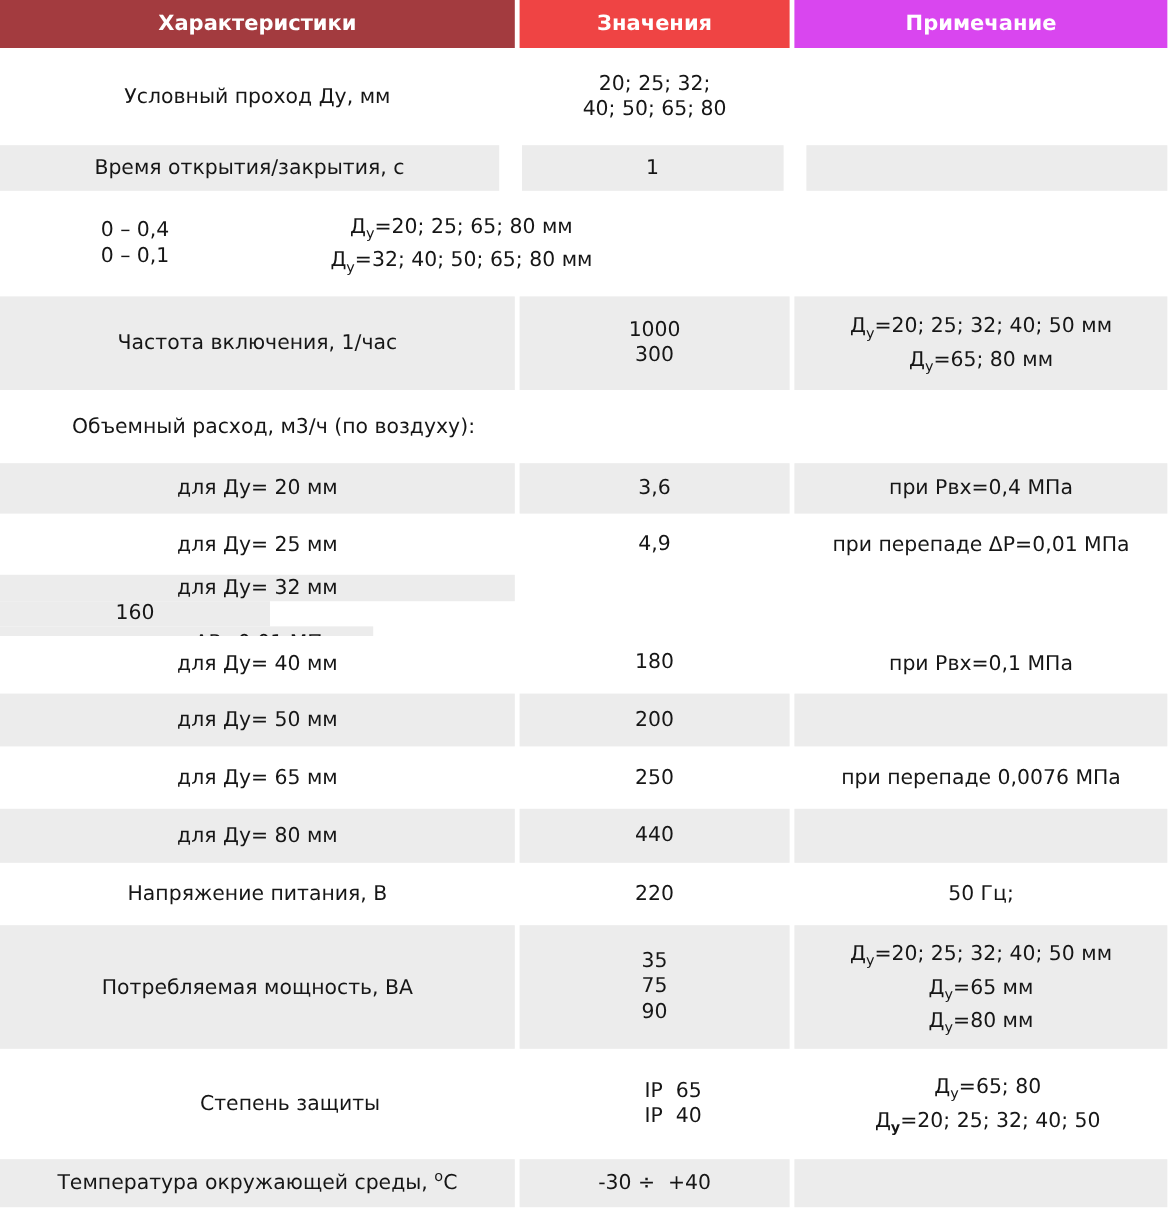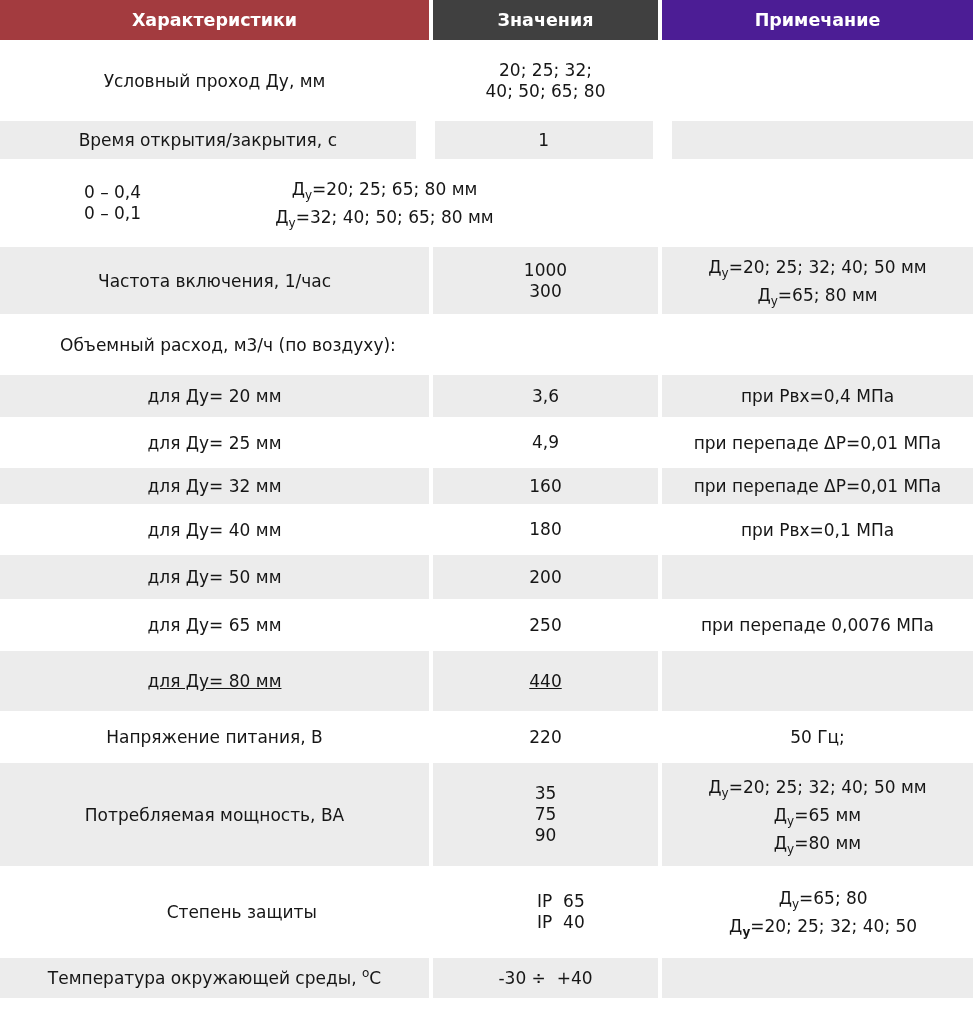--- a/index.html
+++ b/index.html
@@ -28,22 +28,22 @@
   .left-align{align-items:flex-start;text-align:left;padding-left:60px;}
   sub{font-size:12px;line-height:0;}
   sup{font-size:12px;line-height:0;}
 </style>
 </head>
 <body>
 
 <div class="tbl">
   <div class="row header-row">
     <div class="cell c1 hcell" style="background: rgb(163, 59, 63);">Характеристики</div>
-    <div class="cell c2 hcell" style="background: #404040;">Значения</div>
-    <div class="cell c3 hcell" style="background: #4c1d95;">Примечание</div>
+    <div class="cell c2 hcell" style="background: #ef4444;">Значения</div>
+    <div class="cell c3 hcell" style="background: #d946ef;">Примечание</div>
   </div>
   <div id="tbody">
       <div class="row white" style="height: 75px;">
         <div class="cell c1 char">
           <div class="line"><span>Условный проход Ду, мм</span></div>
         </div>
         <div class="cell c2 val">
           <div class="line"><span>20; 25; 32;</span></div>
           <div class="line"><span>40; 50; 65; 80</span></div>
         </div>
@@ -61,21 +61,21 @@
       <div class="row white" style="height: 82px;">
         <div class="cell c2 val">
           <div class="line"><span>0 – 0,4</span></div>
           <div class="line"><span>0 – 0,1</span></div>
         </div>
         <div class="cell c3 note">
           <div class="line"><span>Д</span><sub>у</sub><span>=20; 25; 65; 80 мм</span></div>
           <div class="line"><span>Д</span><sub>у</sub><span>=32; 40; 50; 65; 80 мм</span></div>
         </div>
       </div>
-      <div class="row gray" style="height: 67px;">
+      <div class="row gray" style="height: 78px;">
         <div class="cell c1 char">
           <div class="line"><span>Частота включения, 1/час</span></div>
         </div>
         <div class="cell c2 val">
           <div class="line"><span>1000</span></div>
           <div class="line"><span>300</span></div>
         </div>
         <div class="cell c3 note">
           <div class="line"><span>Д</span><sub>у</sub><span>=20; 25; 32; 40; 50 мм</span></div>
           <div class="line"><span>Д</span><sub>у</sub><span>=65; 80 мм</span></div>
@@ -103,21 +103,21 @@
         <div class="cell c1 char">
           <div class="line"><span>для Ду= 25 мм</span></div>
         </div>
         <div class="cell c2 val">
           <div class="line"><span>4,9</span></div>
         </div>
         <div class="cell c3 note">
           <div class="line"><span>при перепаде ΔР=0,01 МПа</span></div>
         </div>
       </div>
-      <div class="row gray" style="height: 36px;">
+      <div class="row gray" style="height: 48px; flex-direction: column;">
         <div class="cell c1 char">
           <div class="line"><span>для Ду= 32 мм</span></div>
         </div>
         <div class="cell c2 val">
           <div class="line"><span>160</span></div>
         </div>
         <div class="cell c3 note">
           <div class="line"><span>при перепаде ΔР=0,01 МПа</span></div>
         </div>
       </div>
@@ -145,21 +145,21 @@
         <div class="cell c1 char">
           <div class="line"><span>для Ду= 65 мм</span></div>
         </div>
         <div class="cell c2 val">
           <div class="line"><span>250</span></div>
         </div>
         <div class="cell c3 note">
           <div class="line"><span>при перепаде 0,0076 МПа</span></div>
         </div>
       </div>
-      <div class="row gray" style="height: 60px; text-decoration: underline;">
+      <div class="row gray" style="height: 45px;">
         <div class="cell c1 char">
           <div class="line"><span>для Ду= 80 мм</span></div>
         </div>
         <div class="cell c2 val">
           <div class="line"><span>440</span></div>
         </div>
         <div class="cell c3 note"></div>
       </div>
       <div class="row white" style="height: 46px;">
         <div class="cell c1 char">

